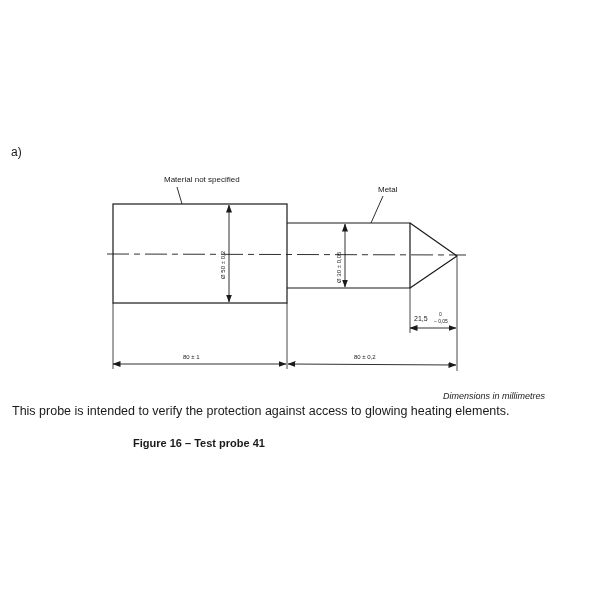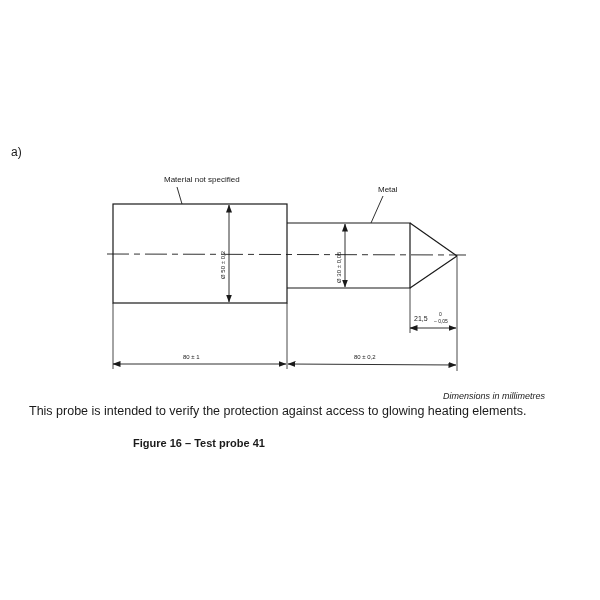--- a/index.html
+++ b/index.html
@@ -4,21 +4,21 @@
   <style>
     html, body { margin: 0; padding: 0; background: #ffffff; }
     body { width: 600px; height: 600px; position: relative; overflow: hidden; font-family: "Liberation Sans", sans-serif; color: #1a1a1a; }
     .abs { position: absolute; white-space: nowrap; }
     #label-a { left: 11px; top: 145px; font-size: 12px; }
     svg#drawing { position: absolute; left: 0; top: 0; }
     .t { font-family: "Liberation Sans", sans-serif; fill: #1a1a1a; }
     .small { font-size: 8px; }
     .tiny { font-size: 6px; }
     #units { left: 443px; top: 375px; font-size: 9px; font-style: italic; margin-top: 16px; }
-    #description { left: 29px; top: 404px; font-size: 12.5px; }
+    #description { left: 12px; top: 404px; font-size: 12.5px; }
     #caption { left: 0; width: 476px; text-align: center; top: 437px; font-size: 11px; font-weight: bold; }
     #caption span { margin-left: -78px; }
   </style>
 </head>
 <body>
 
 <div id="label-a" class="abs">a)</div>
 
 <svg id="drawing" width="600" height="600" viewBox="0 0 600 600">
   <defs>

